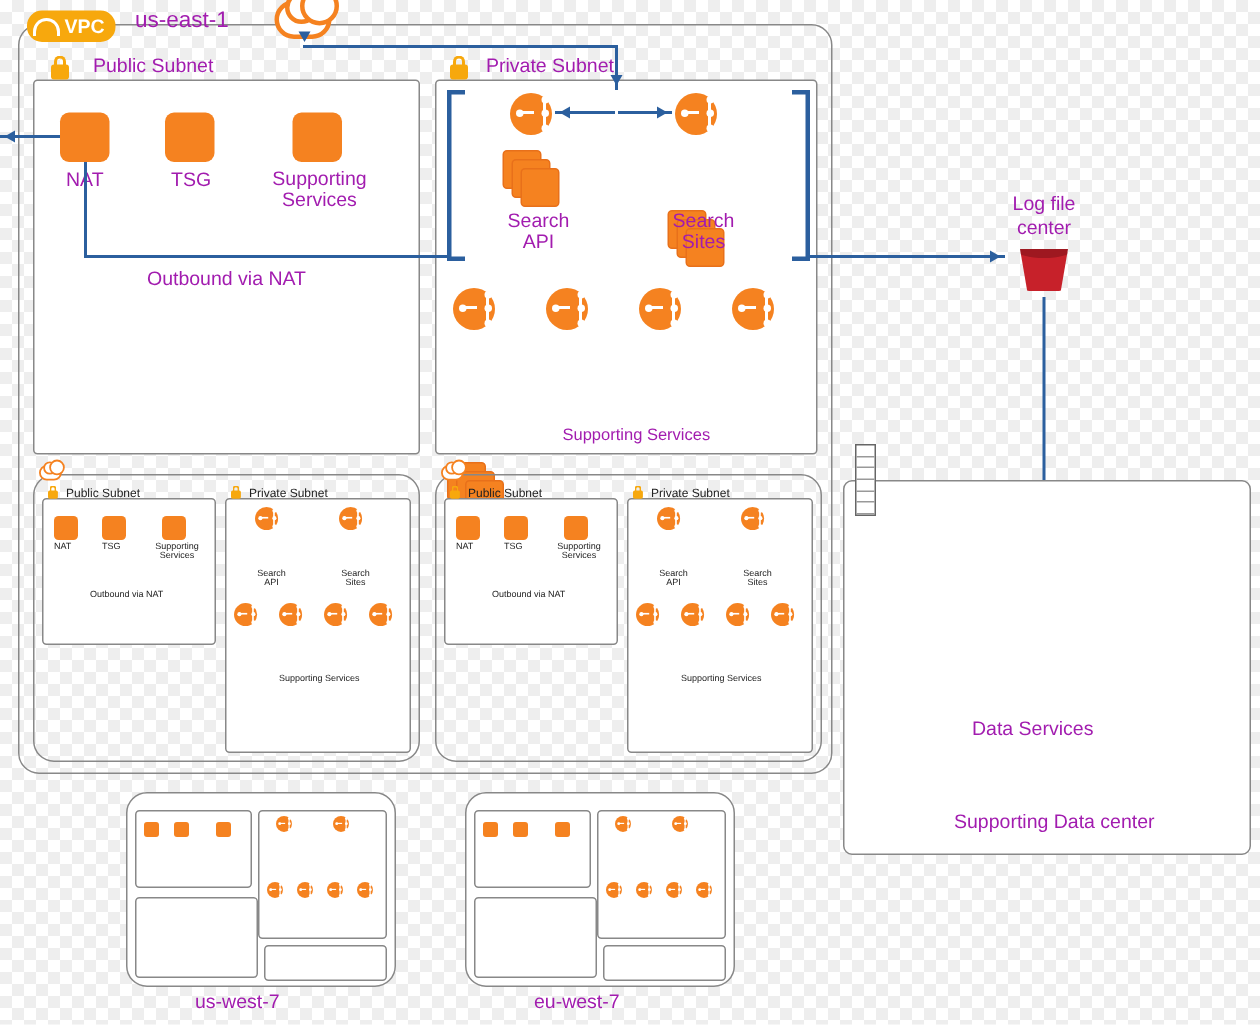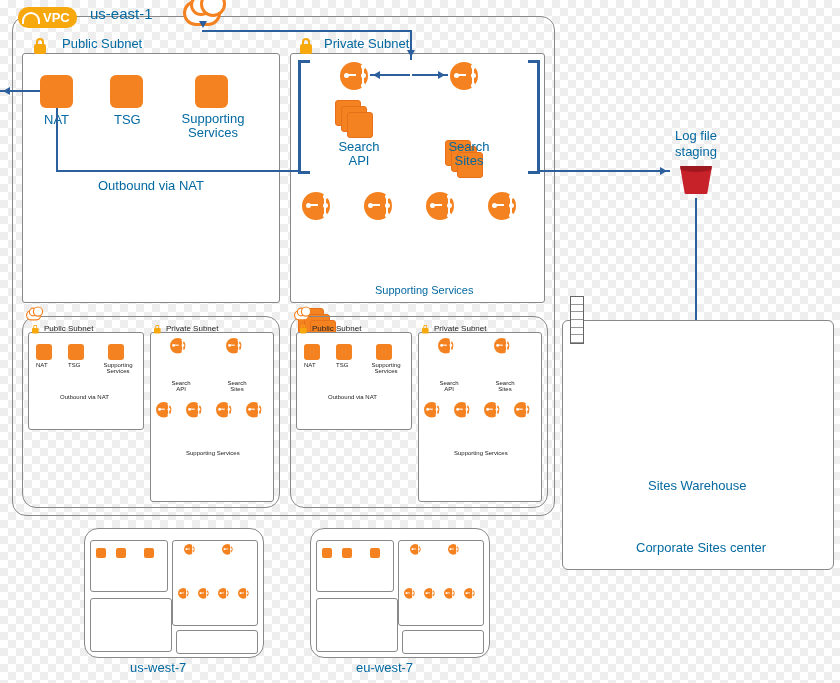--- a/index.html
+++ b/index.html
@@ -2,21 +2,21 @@
 <html><head>
 <meta charset="utf-8">
 <style>
 *{box-sizing:border-box;margin:0;padding:0;font-family:Arial,sans-serif}
 body{width:840px;height:683px;position:relative;
 background-image:linear-gradient(45deg,#eee 25%,transparent 25%),linear-gradient(-45deg,#eee 25%,transparent 25%),linear-gradient(45deg,transparent 75%,#eee 75%),linear-gradient(-45deg,transparent 75%,#eee 75%);
 background-size:16px 16px;background-position:0 0,0 8px,8px -8px,-8px 0;background-color:#fff}
 .abs{position:absolute}
 .region{border:1px solid #888;border-radius:14px;background:rgba(255,255,255,0)}
 .subnet{border:1px solid #888;border-radius:3px;background:#fff}
-.lbl{font-size:13px;color:#0369a1}
+.lbl{font-size:13px;color:#a21caf}
 .lbl-s{font-size:8px;color:#222}
 .lbl-xs{font-size:6px;color:#222}
 .vpc-badge{background:#F7A80D;color:#fff;font-weight:700;font-size:13px;padding:3px 7px 3px 4px;border-radius:10px;display:inline-flex;align-items:center;gap:3px}
 .vpc-badge::before{content:"";width:14px;height:10px;border:2px solid #fff;border-bottom:none;border-radius:10px 10px 0 0;display:inline-block}
 .cloud{width:38px;height:26px;border:3px solid #F58220;border-radius:16px;background:#fff;position:relative}
 .cloud::before,.cloud::after{content:"";position:absolute;border:3px solid #F58220;background:#fff;border-radius:50%}
 .cloud::before{width:16px;height:16px;top:-9px;left:4px}
 .cloud::after{width:20px;height:20px;top:-12px;left:14px}
 .cloud-xs{transform:scale(.4);transform-origin:top left}
 .lock{width:12px;height:10px;background:#F7A80D;border-radius:2px;position:relative;display:inline-block}
@@ -434,30 +434,30 @@
   </div>
 <div class="abs" style="left:464px;top:588px">
     <div class="elb elb-xs">
       <span class="d d1"></span>
       <span class="d d2"></span>
       <span class="d d3"></span>
       <span class="d d4"></span>
     </div>
   </div>
 
-<div class="abs lbl" style="left:666px;top:128px;width:60px;text-align:center;line-height:1.2">Log file staging</div>
+<div class="abs lbl" style="left:666px;top:128px;width:60px;text-align:center;line-height:1.2">Log file center</div>
 <div class="abs" style="left:680px;top:166px">
     <div class="bucket"></div>
   </div>
 <div class="arrow-v" style="left:695px;top:198px;height:140px"></div>
 
 <div class="abs" style="left:562px;top:320px;width:272px;height:250px;border:1px solid #888;border-radius:6px;background:#fff"></div>
 <div class="abs rack" style="left:570px;top:296px">
     <div></div>
     <div></div>
     <div></div>
     <div></div>
     <div></div>
     <div></div>
   </div>
 
-<div class="abs lbl" style="left:648px;top:478px">Sites Warehouse</div>
-<div class="abs lbl" style="left:636px;top:540px">Corporate Sites center</div>
+<div class="abs lbl" style="left:648px;top:478px">Data Services</div>
+<div class="abs lbl" style="left:636px;top:540px">Supporting Data center</div>
 
 </body></html>

